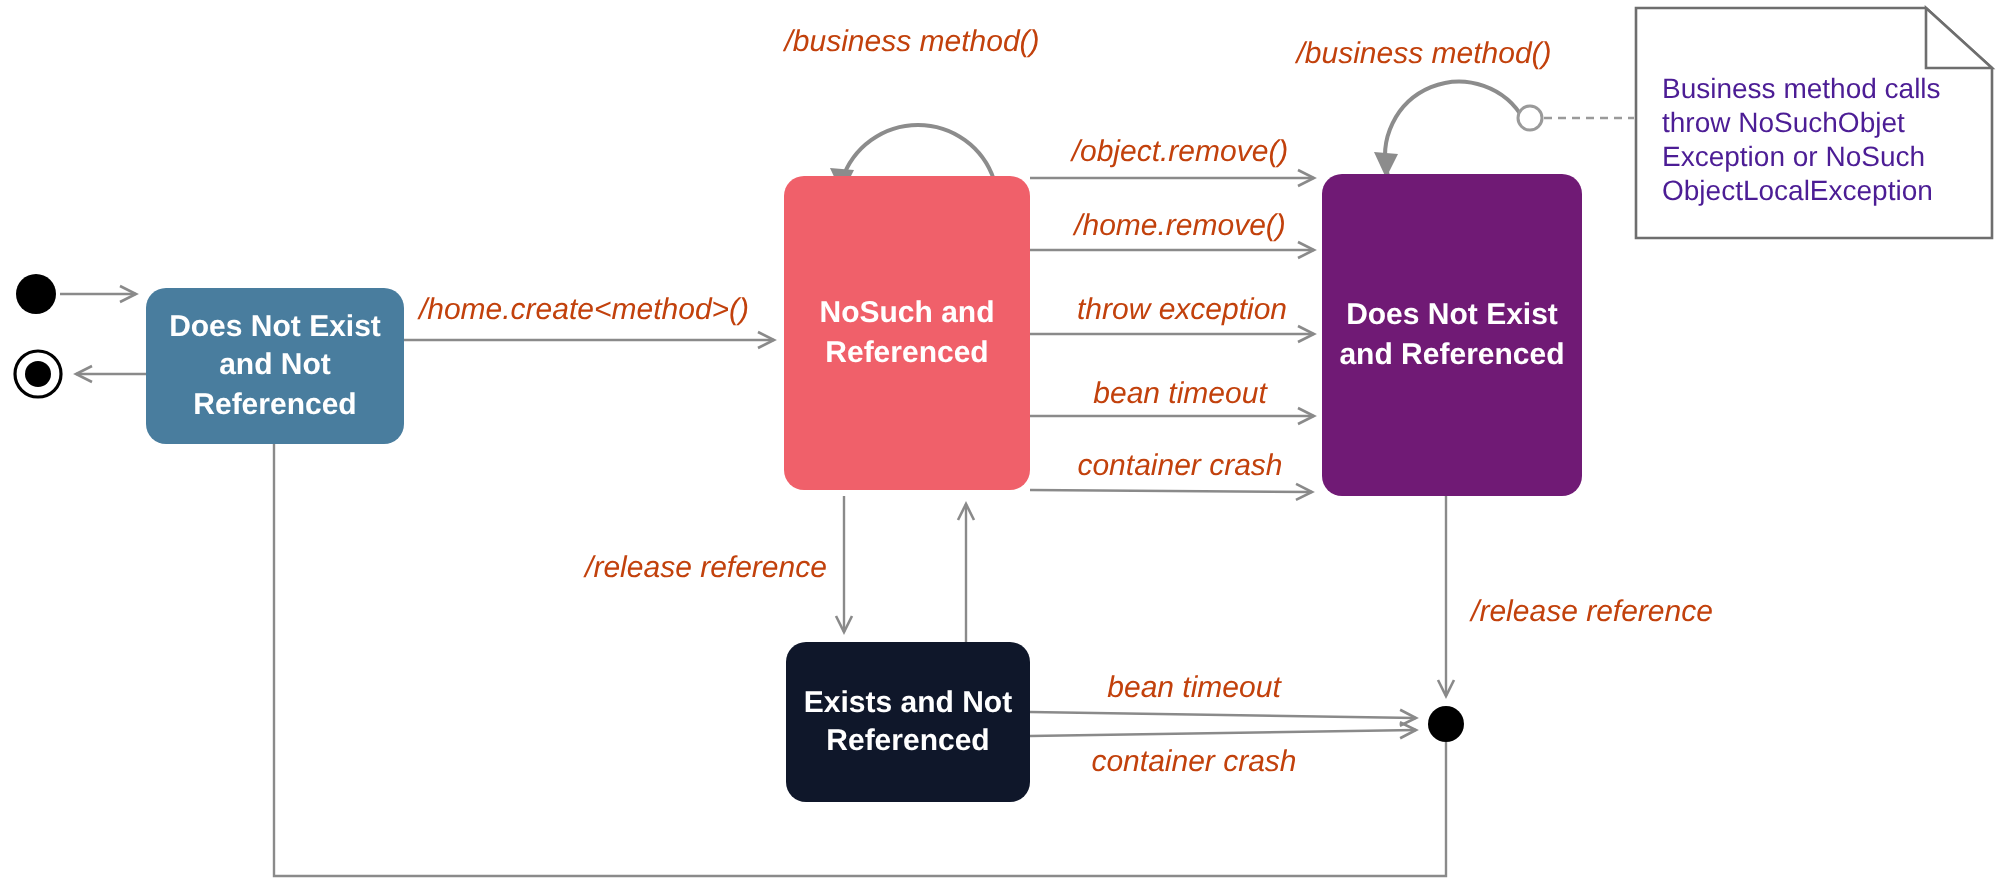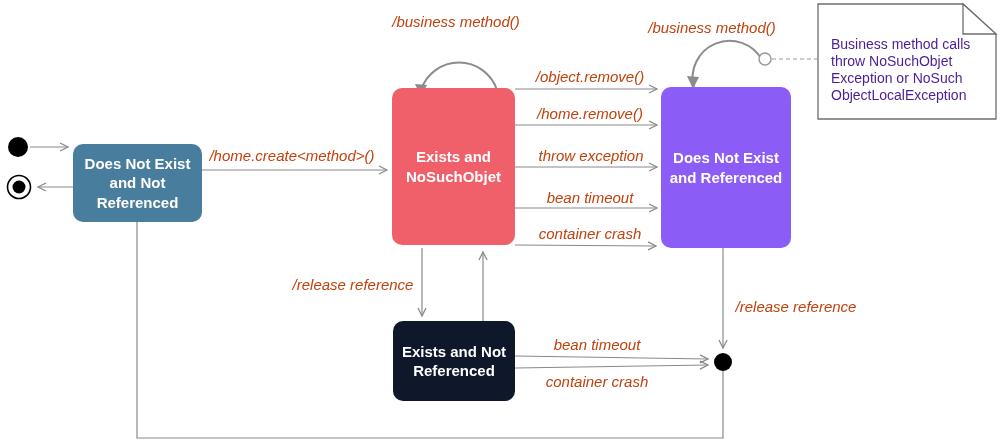--- a/index.html
+++ b/index.html
@@ -19,21 +19,21 @@
     align-items: center;
     justify-content: center;
     text-align: center;
     color: #ffffff;
     font-weight: bold;
     font-size: 15px;
     line-height: 1.28;
   }
   .state-blue   { left: 73px;  top: 144px; width: 129px; height: 78px;  background: #497d9e; }
   .state-red    { left: 392px; top: 88px;  width: 123px; height: 157px; background: #f0606a; }
-  .state-orange { left: 661px; top: 87px;  width: 130px; height: 161px; background: #8b5cf6; }
+  .state-orange { left: 661px; top: 87px;  width: 130px; height: 161px; background: #701a75; }
   .state-purple { left: 393px; top: 321px; width: 122px; height: 80px;  background: #0f172a; }
   .state-blue span   { max-width: 116px; }
   .state-red span    { max-width: 100px; }
   .state-orange span { max-width: 118px; }
   .state-purple span { max-width: 108px; }
   .elabel {
     position: absolute;
     transform: translate(-50%, -50%);
     white-space: nowrap;
     font-size: 15px;
@@ -98,21 +98,21 @@
 
     <circle cx="723" cy="362" r="9" fill="#000000"></circle>
 
     <path d="M723,371 L723,438 L137,438 L137,212" fill="none" stroke="#8a8a8a" stroke-width="1.2" marker-end="url(#vopen)"></path>
   </svg>
 
   <div class="state state-blue">
     <span>Does Not Exist and Not Referenced</span>
   </div>
   <div class="state state-red">
-    <span>Exists and NoSuchObjet</span>
+    <span>NoSuch and Referenced</span>
   </div>
   <div class="state state-orange">
     <span>Does Not Exist and Referenced</span>
   </div>
   <div class="state state-purple">
     <span>Exists and Not Referenced</span>
   </div>
 
   <div class="elabel" style="left:456px; top:21px;">/business method()</div>
   <div class="elabel" style="left:712px; top:27px;">/business method()</div>

